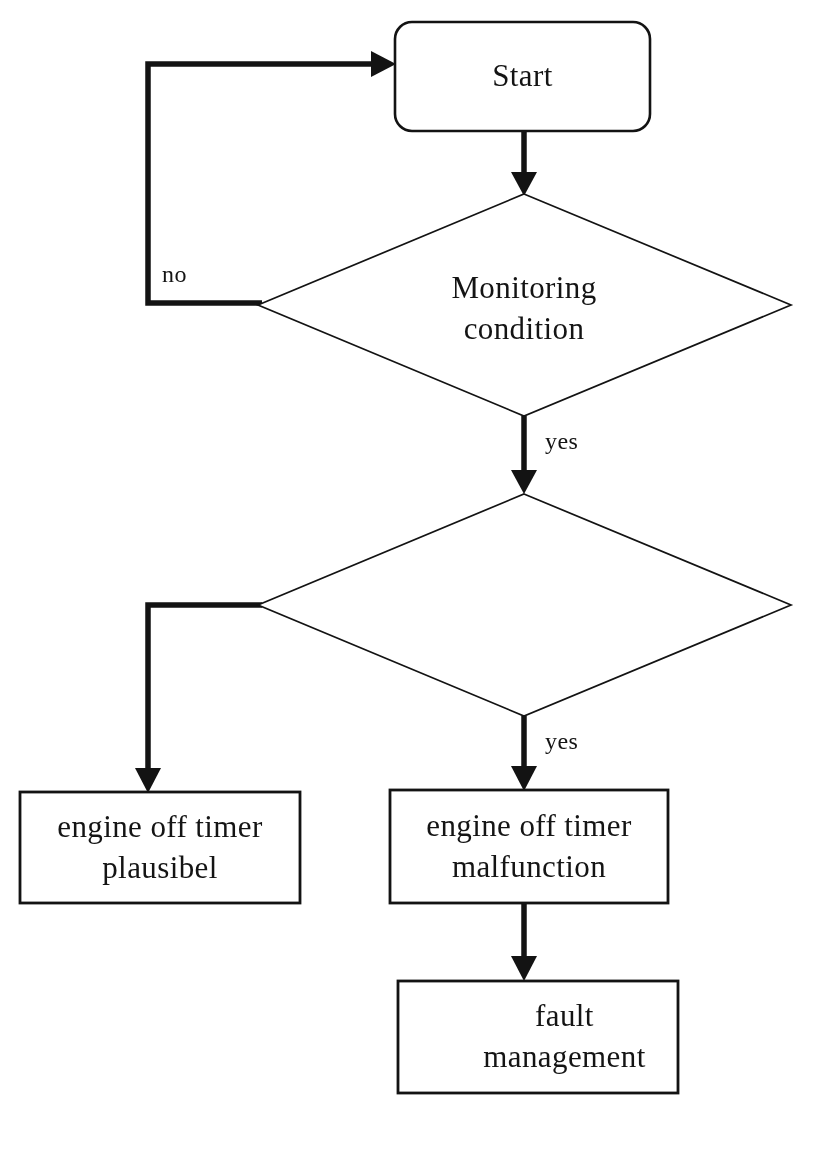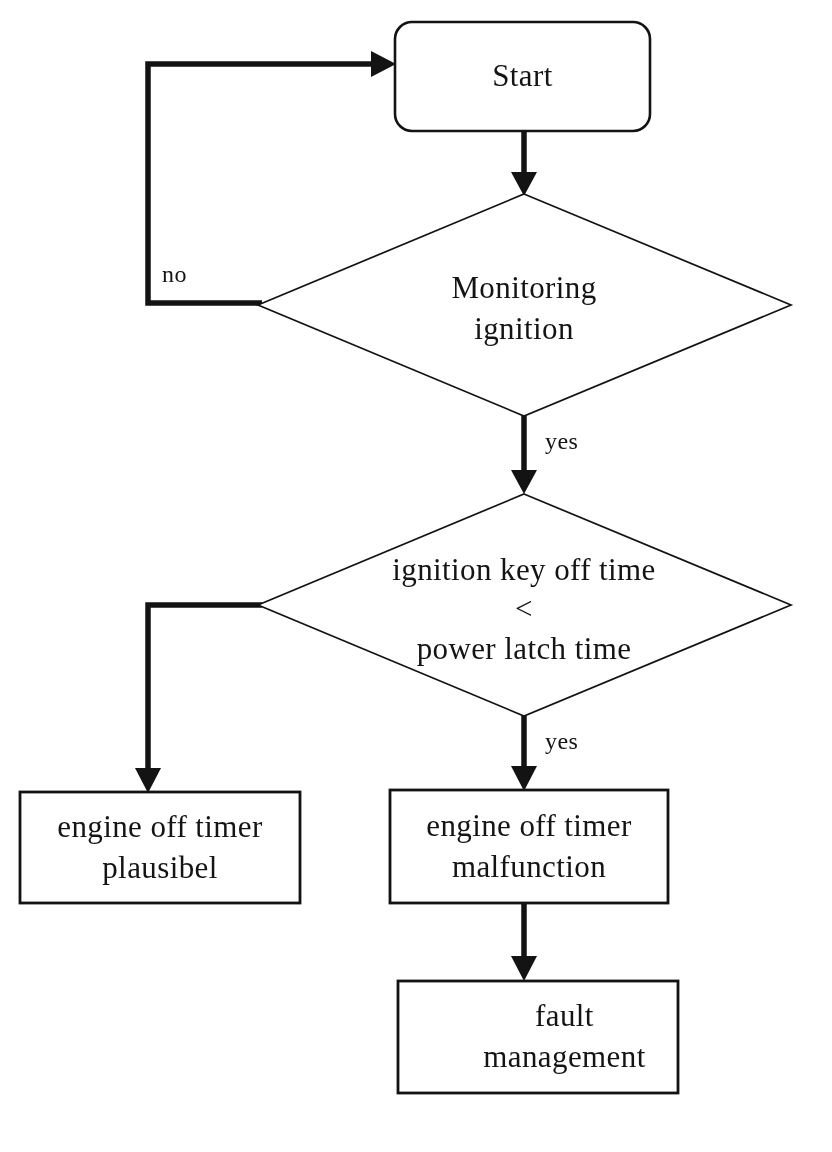--- a/index.html
+++ b/index.html
@@ -72,25 +72,22 @@
     <rect x="20" y="792" width="280" height="111" fill="#ffffff" stroke-width="2.8" stroke="#131313"></rect>
 
     <rect x="390" y="790" width="278" height="113" fill="#ffffff" stroke-width="2.8" stroke="#131313"></rect>
 
     <rect x="398" y="981" width="280" height="112" fill="#ffffff" stroke-width="2.8" stroke="#131313"></rect>
   </svg>
 
   <div class="node-label" style="left:395px; top:22px; width:255px; height:109px;">Start</div>
 
   <div class="node-label" style="left:359px; top:263px; width:330px; height:92px;">Monitoring
-ignition</div>
+condition</div>
 
-  <div class="node-label" style="left:324px; top:548px; width:400px; height:122px; line-height:1.26;">ignition key off time
-&lt;
-power latch time</div>
 
   <div class="node-label" style="left:20px; top:792px; width:280px; height:111px;">engine off timer
 plausibel</div>
 
   <div class="node-label" style="left:390px; top:790px; width:278px; height:113px;">engine off timer
 malfunction</div>
 
   <div class="node-label" style="left:398px; top:981px; width:333px; height:112px;">fault
 management</div>
 

